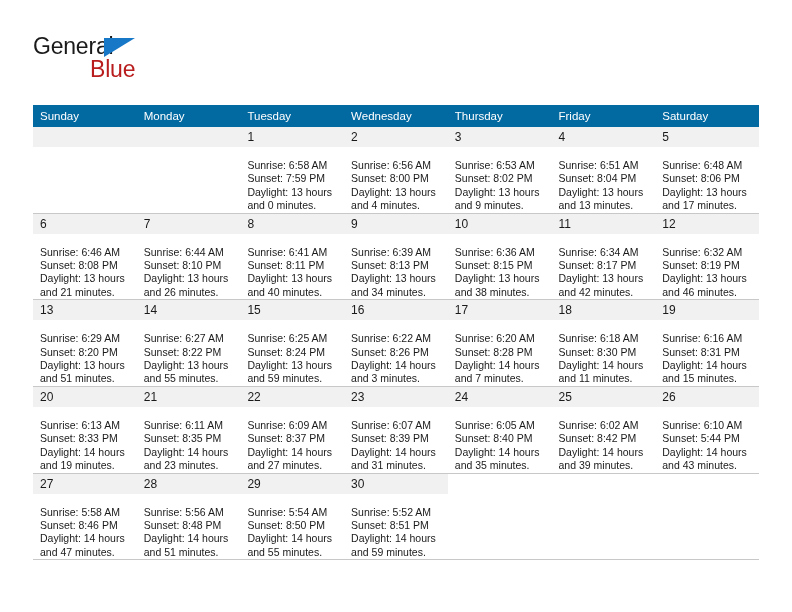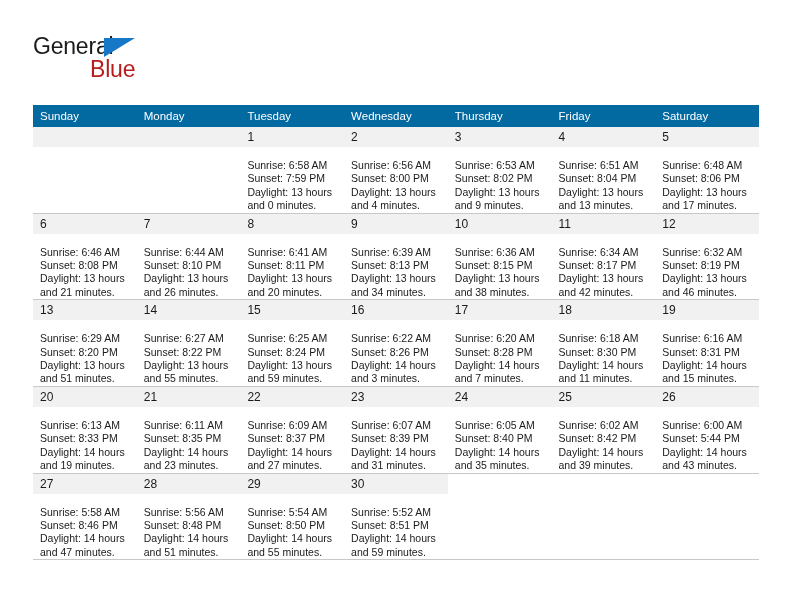--- a/index.html
+++ b/index.html
@@ -241,21 +241,21 @@
               <div>Daylight: 13 hours</div>
               <div>and 26 minutes.</div>
             </div>
           </td>
           <td>
             <div class="daynum">8</div>
             <div class="cellbody">
               <div>Sunrise: 6:41 AM</div>
               <div>Sunset: 8:11 PM</div>
               <div>Daylight: 13 hours</div>
-              <div>and 20 minutes.</div>
+              <div>and 40 minutes.</div>
             </div>
           </td>
           <td>
             <div class="daynum">9</div>
             <div class="cellbody">
               <div>Sunrise: 6:39 AM</div>
               <div>Sunset: 8:13 PM</div>
               <div>Daylight: 13 hours</div>
               <div>and 34 minutes.</div>
             </div>
@@ -404,21 +404,21 @@
             <div class="cellbody">
               <div>Sunrise: 6:02 AM</div>
               <div>Sunset: 8:42 PM</div>
               <div>Daylight: 14 hours</div>
               <div>and 39 minutes.</div>
             </div>
           </td>
           <td>
             <div class="daynum">26</div>
             <div class="cellbody">
-              <div>Sunrise: 6:00 AM</div>
+              <div>Sunrise: 6:10 AM</div>
               <div>Sunset: 5:44 PM</div>
               <div>Daylight: 14 hours</div>
               <div>and 43 minutes.</div>
             </div>
           </td>
         </tr>
         <tr class="week-row">
           <td>
             <div class="daynum">27</div>
             <div class="cellbody">

